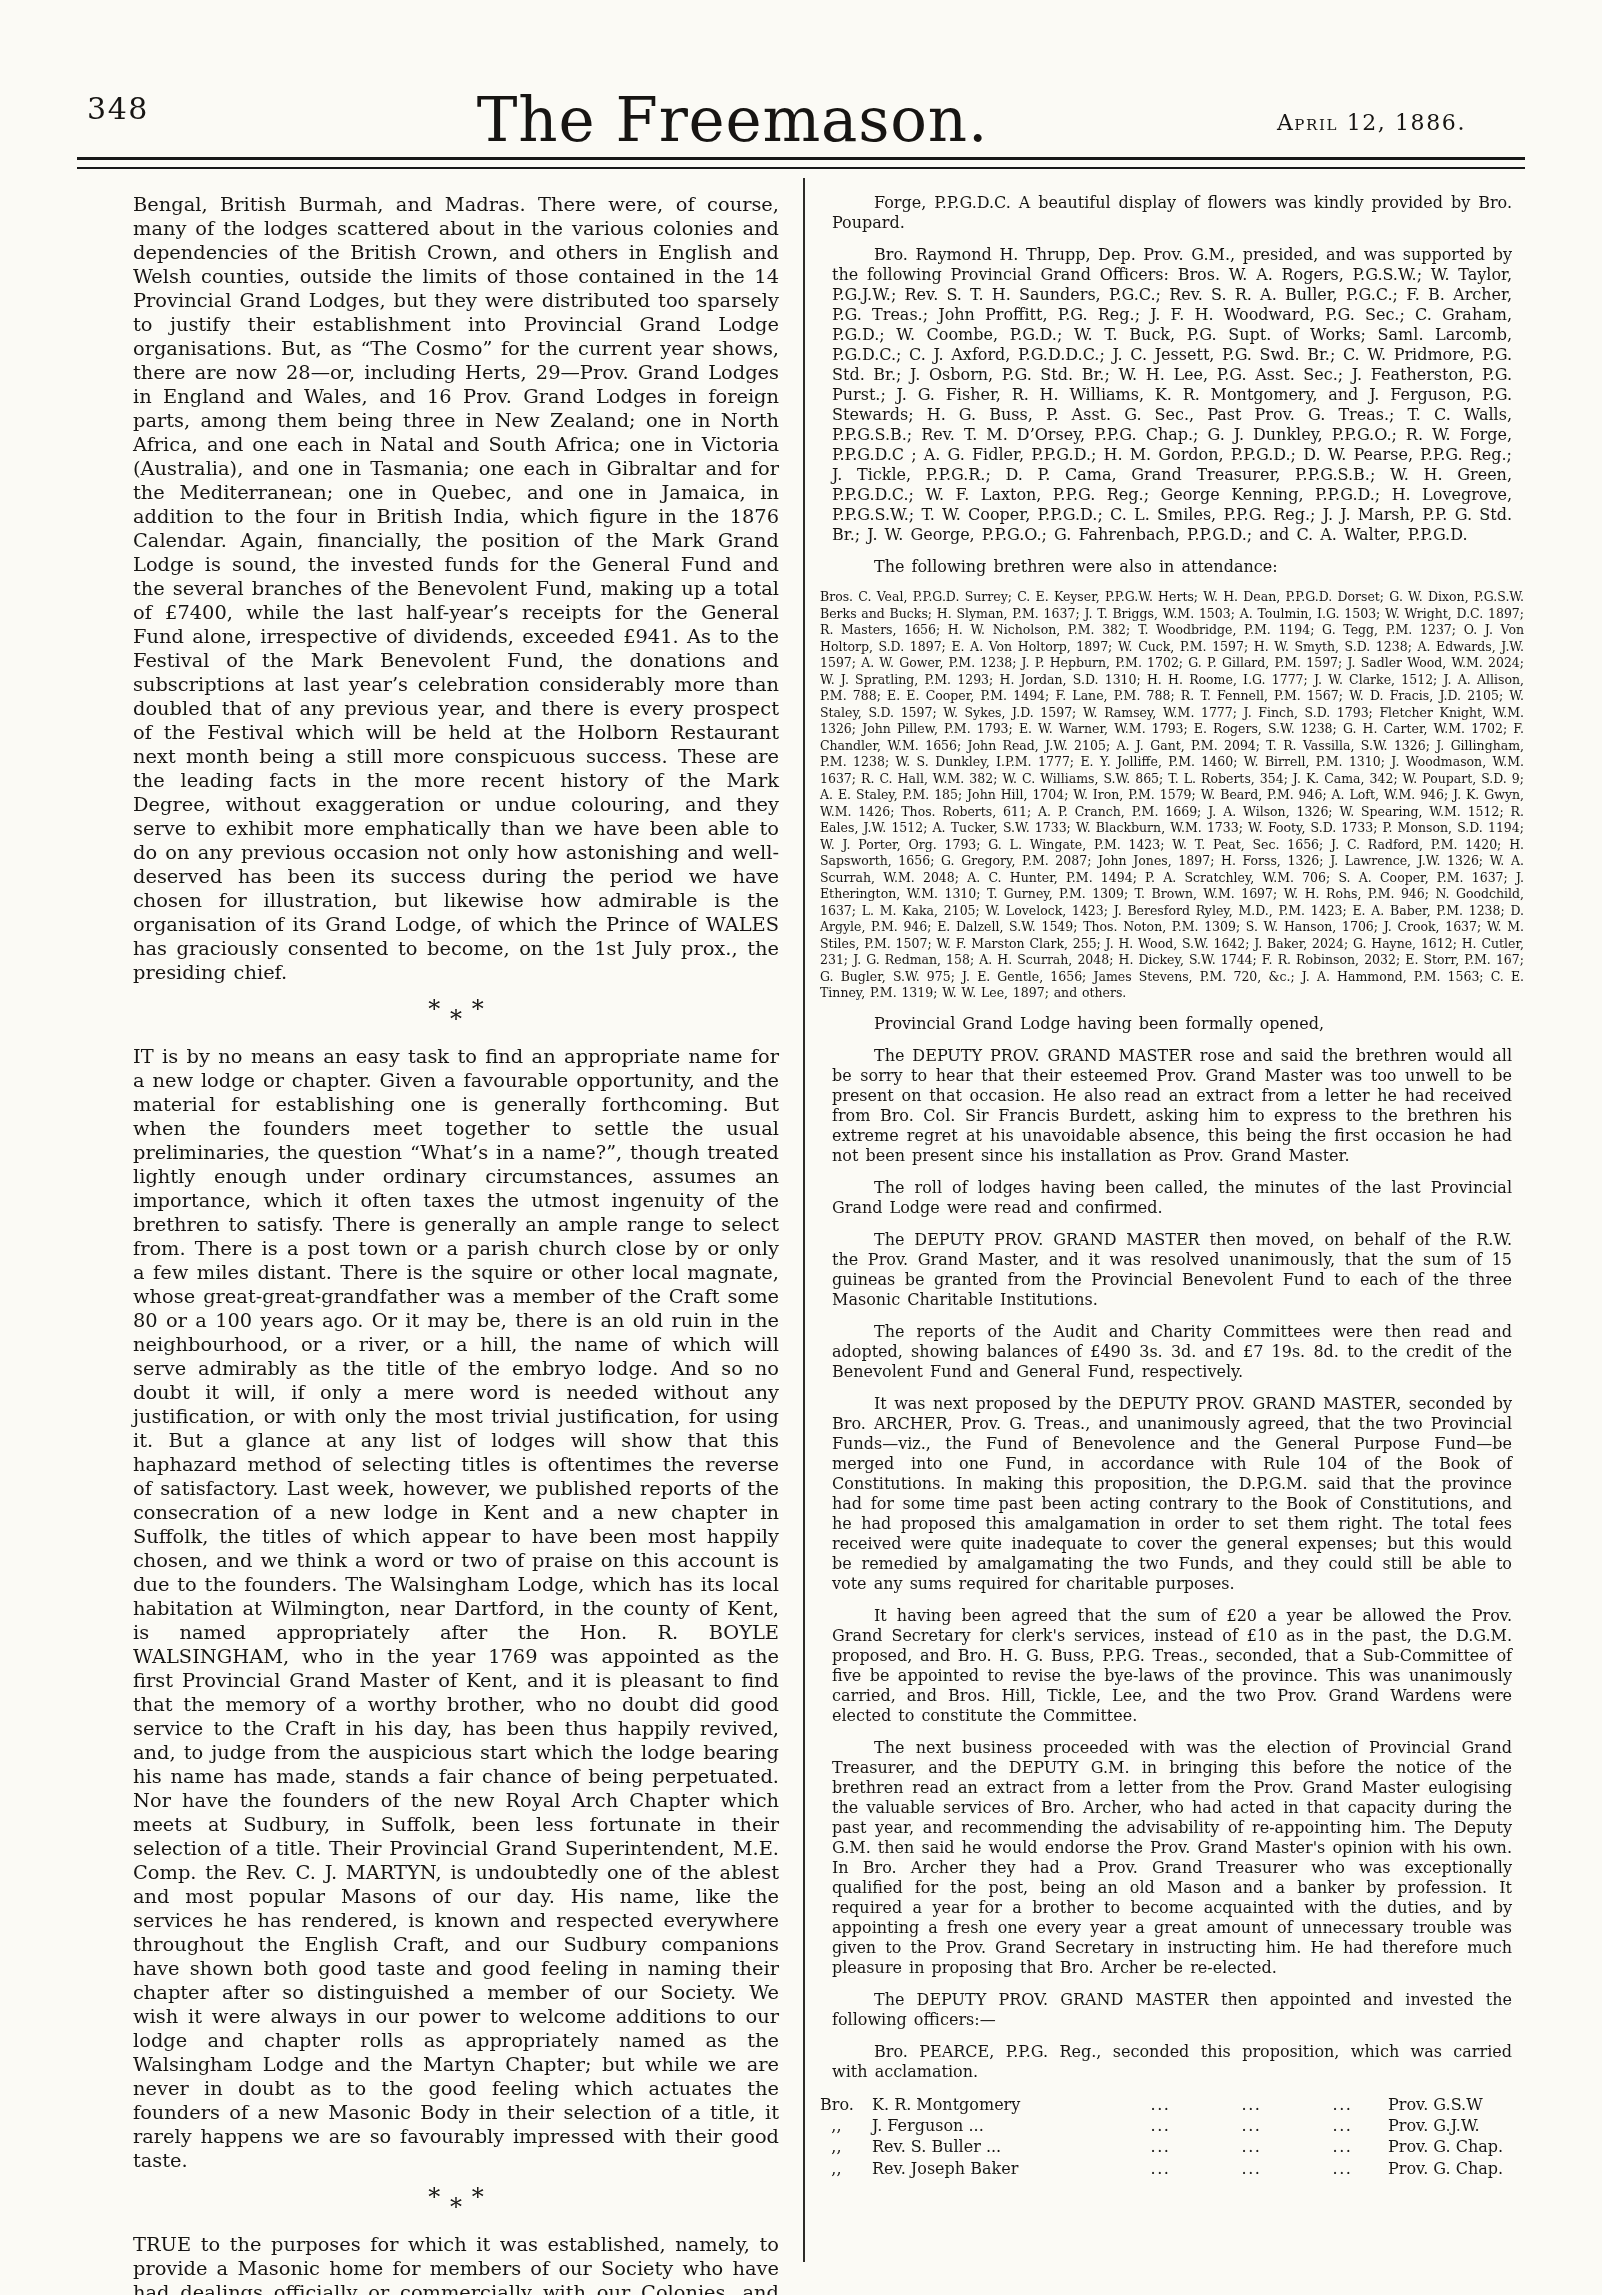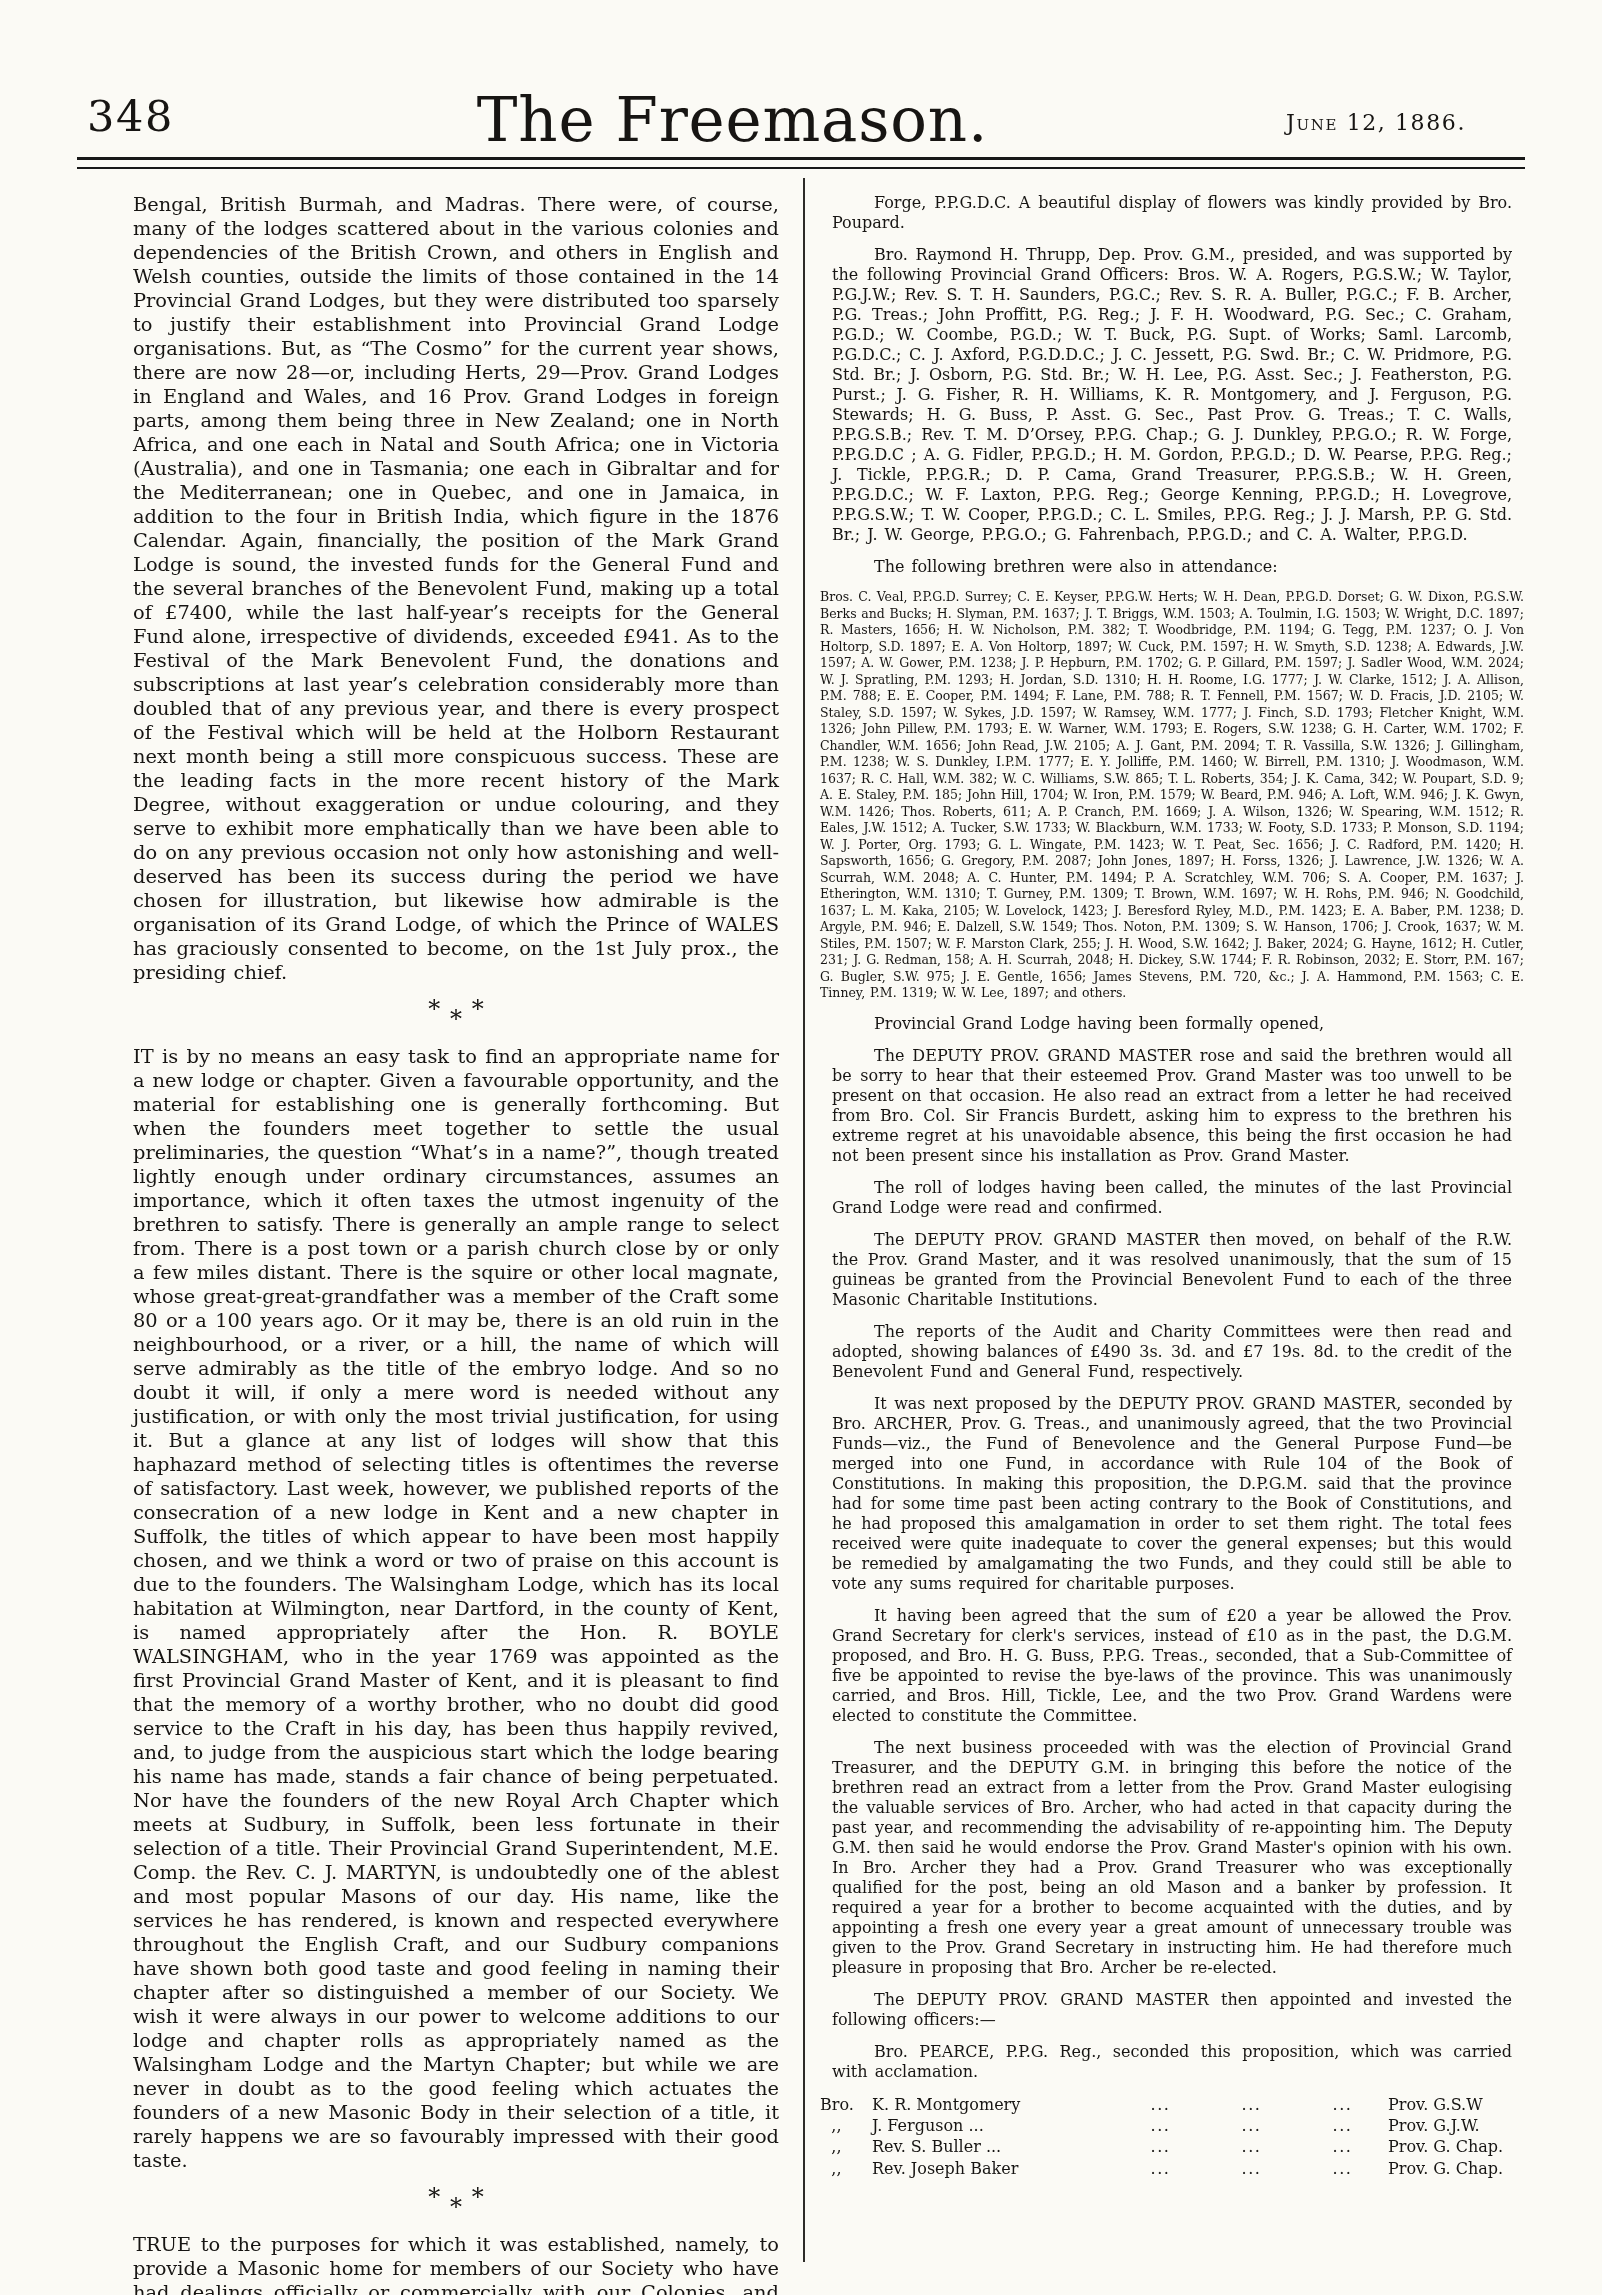--- a/index.html
+++ b/index.html
@@ -11,21 +11,21 @@
     -webkit-font-smoothing:antialiased;
   }
   .page{
     position:absolute;left:0;top:0;width:1602px;height:2295px;
     background:#fbfaf5;
     overflow:hidden;
   }
   
   .pageno{
     position:absolute;left:87px;top:91px;
-    font-size:43px;letter-spacing:1.6px;
+    font-size:30px;letter-spacing:1.6px;
   }
   .masthead{
     position:absolute;left:0;right:137px;top:84px;
     text-align:center;
     font-size:61px;letter-spacing:0.8px;
   }
   .issue-date{
     position:absolute;right:136px;top:110px;
     font-size:22px;font-variant:small-caps;letter-spacing:1.6px;
   }
@@ -71,21 +71,21 @@
   .odots{flex:0 0 91px;text-align:center;letter-spacing:1.6px;}
   .orank{flex:1;}
 </style>
 </head>
 <body>
 
 <div class="page">
 
   <div class="pageno">348</div>
   <div class="masthead">The Freemason.</div>
-  <div class="issue-date">June 12, 1886.</div>
+  <div class="issue-date">April 12, 1886.</div>
   <div class="toprule"></div>
 
   <div class="gutter"></div>
 
   <div class="col col-left">
     <p class="lead noindent">Bengal, British Burmah, and Madras.  There were, of course, many of the lodges scattered about in the various colonies and dependencies of the British Crown, and others in English and Welsh counties, outside the limits of those contained in the 14 Provincial Grand Lodges, but they were distributed too sparsely to justify their establishment into Provincial Grand Lodge organisations.  But, as “The Cosmo” for the current year shows, there are now 28—or, including Herts, 29—Prov. Grand Lodges in England and Wales, and 16 Prov. Grand Lodges in foreign parts, among them being three in New Zealand; one in North Africa, and one each in Natal and South Africa; one in Victoria (Australia), and one in Tasmania; one each in Gibraltar and for the Mediterranean; one in Quebec, and one in Jamaica, in addition to the four in British India, which figure in the 1876 Calendar.  Again, financially, the position of the Mark Grand Lodge is sound, the invested funds for the General Fund and the several branches of the Benevolent Fund, making up a total of £7400, while the last half-year’s receipts for the General Fund alone, irrespective of dividends, exceeded £941.  As to the Festival of the Mark Benevolent Fund, the donations and subscriptions at last year’s celebration considerably more than doubled that of any previous year, and there is every prospect of the Festival which will be held at the Holborn Restaurant next month being a still more conspicuous success.  These are the leading facts in the more recent history of the Mark Degree, without exaggeration or undue colouring, and they serve to exhibit more emphatically than we have been able to do on any previous occasion not only how astonishing and well-deserved has been its success during the period we have chosen for illustration, but likewise how admirable is the organisation of its Grand Lodge, of which the Prince of WALES has graciously consented to become, on the 1st July prox., the presiding chief.</p>
 
     <div class="sep">
       <span>*</span>
       <span class="mid">*</span>

